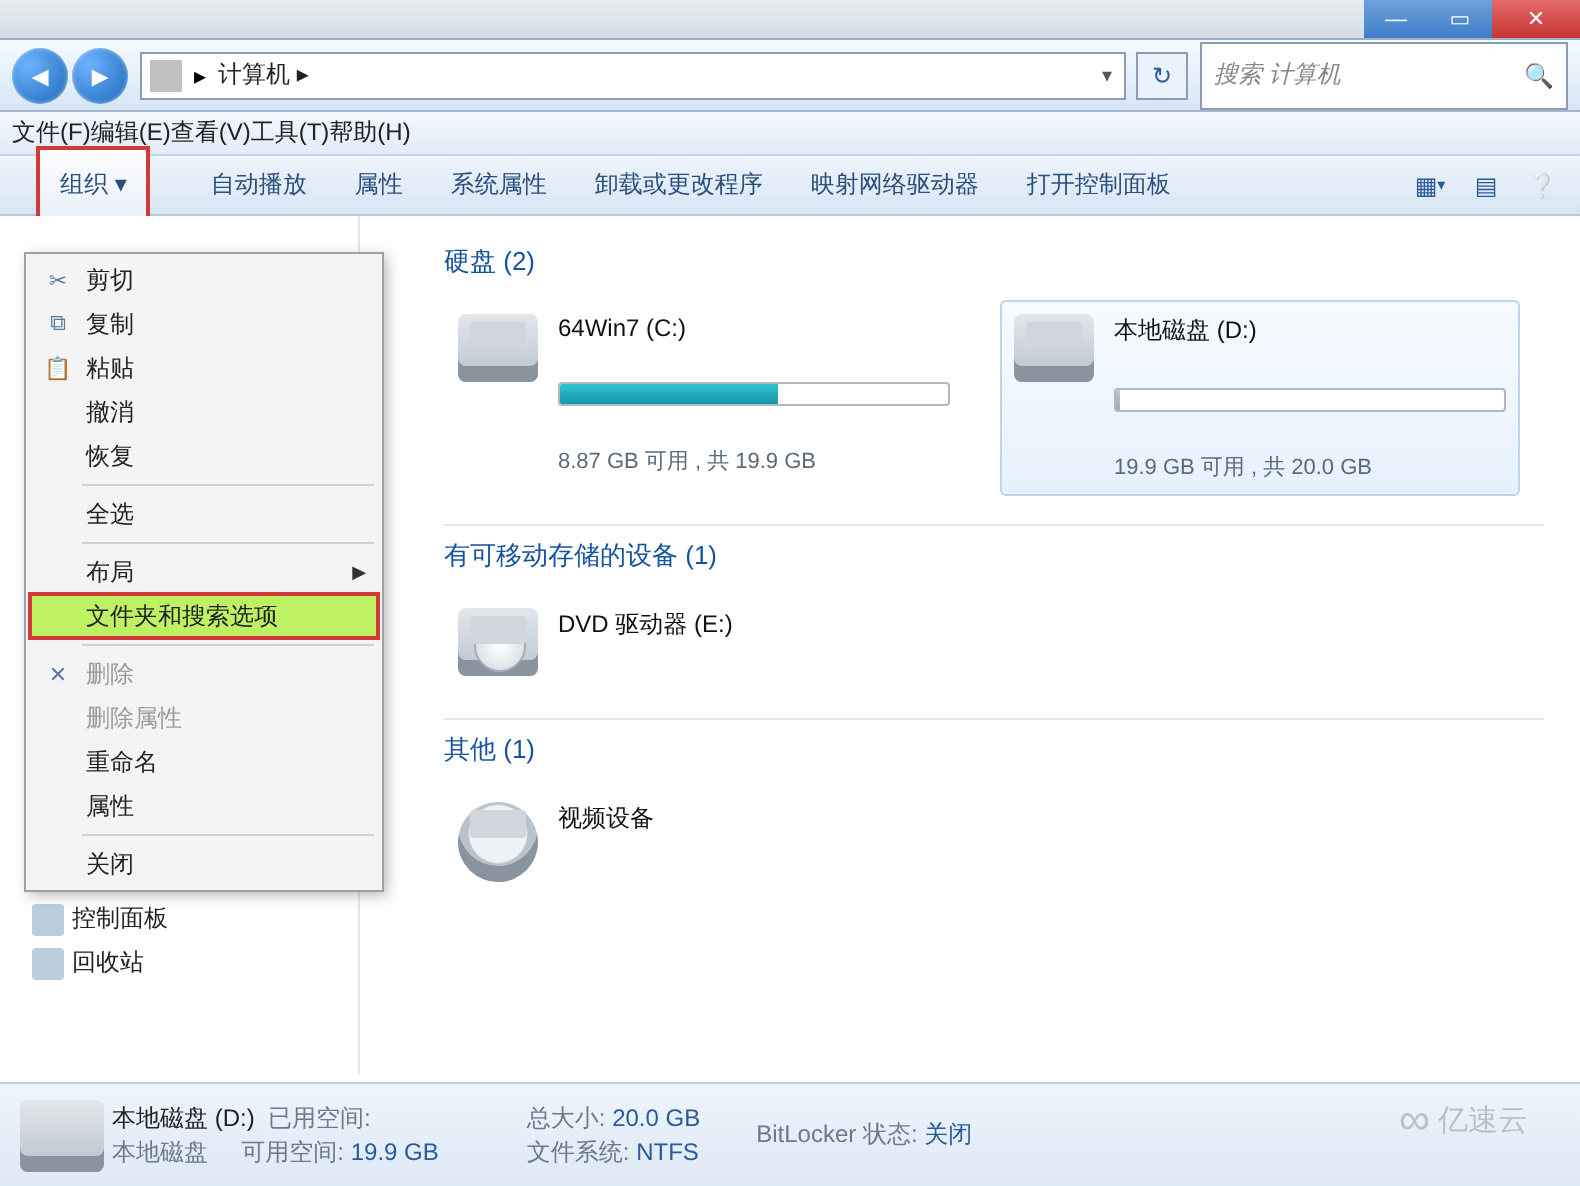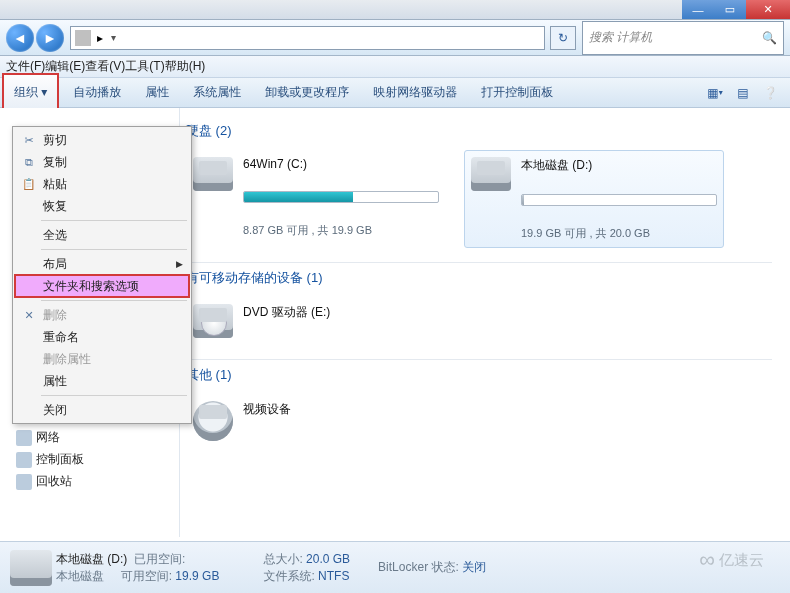--- a/index.html
+++ b/index.html
@@ -14,56 +14,56 @@
 
 
 .navbar { height: 36px; background: linear-gradient(#f5faff,#d7e7f5); display: flex; align-items: center; padding: 4px 6px; gap: 6px; border-bottom: 1px solid #a4b6c9; }
 .navbtns { display: flex; gap: 2px; }
 .navcirc { width: 28px; height: 28px; border-radius: 50%; background: radial-gradient(circle at 30% 30%, #6db3ff, #1a66b8); display: flex; align-items: center; justify-content: center; color: #fff; font-size: 14px; box-shadow: inset 0 0 2px rgba(255,255,255,.6); }
 .addrbar { flex: 1; height: 24px; background: #fff; border: 1px solid #8a9db2; display: flex; align-items: center; padding: 0 4px; gap: 6px; }
 .addricon { width: 16px; height: 16px; background: #c0c0c0; display: inline-block; }
 .addrtext { flex: 1; color: #222; }
 .addrdrop { color: #555; font-size: 10px; padding: 0 2px; }
 .refresh { width: 26px; height: 24px; border: 1px solid #8a9db2; background: #eaf2fb; display: flex; align-items: center; justify-content: center; color: #2a5a99; margin-left: -1px; }
-.searchbox { width: 202px; height: 24px; background: #fff; border: 1px solid #8a9db2; display: flex; align-items: center; padding: 16px 6px; color: #888; font-style: italic; }
+.searchbox { width: 184px; height: 24px; background: #fff; border: 1px solid #8a9db2; display: flex; align-items: center; padding: 16px 6px; color: #888; font-style: italic; }
 .searchbox .mag { margin-left: auto; color: #2a5a99; font-style: normal; }
 
 
 .menubar { height: 22px; background: linear-gradient(#f2f7fd,#e2ecf7); display: flex; align-items: center; padding: 0 6px; border-bottom: 1px solid #c5d4e5; color: #222; }
 .menubar span { cursor: default; }
 
 
 .toolbar { height: 30px; background: linear-gradient(#eef5fb,#d6e5f3); display: flex; align-items: center; border-bottom: 1px solid #b6c8db; padding-right: 8px; }
-.org-btn { height: 39px; margin: 2px; padding: 16px 10px; border: 2px solid #d23a3a; background: linear-gradient(#fdfdfe,#e8eff7); display: flex; align-items: center; gap: 4px; color: #2a4f7d; }
+.org-btn { height: 39px; margin: 18px; padding: 16px 10px; border: 2px solid #d23a3a; background: linear-gradient(#fdfdfe,#e8eff7); display: flex; align-items: center; gap: 4px; color: #2a4f7d; }
 .tbitem { padding: 0 12px; color: #2a4f7d; height: 100%; display: flex; align-items: center; }
 .tb-spacer { flex: 1; }
 .tbicon { width: 22px; height: 22px; margin-left: 6px; display: flex; align-items: center; justify-content: center; color: #2a5a99; border: 1px solid transparent; border-radius: 2px; }
 
 
 .main { position: absolute; top: 108px; bottom: 56px; left: 0; right: 0; display: flex; }
 
 
 .dropdown { position: absolute; left: 12px; top: 126px; width: 180px; background: #f4f4f4; border: 1px solid #a0a0a0; box-shadow: 2px 2px 6px rgba(0,0,0,.25); z-index: 50; padding: 2px; }
 .dditem { height: 22px; display: flex; align-items: center; padding-left: 28px; position: relative; color: #222; }
 .dditem.disabled { color: #9a9a9a; }
 .dditem .ico { position: absolute; left: 6px; width: 16px; height: 16px; display: flex; align-items: center; justify-content: center; color: #5a7aa0; font-size: 11px; }
 .dditem .arrow { margin-left: auto; margin-right: 6px; color: #333; font-size: 9px; }
 .ddsep { height: 1px; background: #d0d0d0; margin: 3px 2px 3px 26px; }
-.dditem.highlight { outline: 2px solid #d23a3a; outline-offset: -1px; background: #f0abfc; padding-left: 28px; }
+.dditem.highlight { outline: 2px solid #d23a3a; outline-offset: -1px; background: #bef264; padding-left: 28px; }
 
 
 .sidebar { width: 180px; background: #fff; border-right: 1px solid #e0e7ef; padding-top: 316px; overflow: hidden; }
 .sideitem { height: 22px; display: flex; align-items: flex-end; padding-left: 36px; gap: 6px; color: #222; position: relative; }
 .sideitem .si-ico { position: absolute; left: 16px; width: 16px; height: 16px; background: #bcd; border-radius: 2px; }
 .si-recycle { background: radial-gradient(#aee0b5,#58a462); }
 .si-ctrl { background: linear-gradient(#cde, #9bc); }
 .si-net { background: linear-gradient(#aee,#6cc); }
 
 
-.content { flex: 1; overflow: auto; padding: 8px 18px 8px 6px; background: #fff; }
+.content { flex: 1; overflow: auto; padding: 8px 18px 8px 6px; background: #fff; margin-left: 36px; }
 .sect-head { color: #1653a0; margin: 6px 0 10px 0; font-size: 13px; }
 .drive-row { display: flex; gap: 18px; margin-bottom: 14px; flex-wrap: wrap; }
 .drive { width: 260px; display: flex; gap: 10px; align-items: flex-start; padding: 6px; border: 1px solid transparent; border-radius: 3px; }
 .drive.selected { background: linear-gradient(#f7fbff,#e6f1fc); border-color: #bcd4ec; }
 .drive-icon { width: 40px; height: 34px; background: linear-gradient(#e2e7ec,#b9c1c9); border-radius: 4px; position: relative; box-shadow: inset 0 -8px 0 #8a949f; }
 .drive-icon::after { content:""; position:absolute; left:6px; top:4px; width:28px; height:14px; background:#d0d6dc; border-radius:2px; }
 .drive-icon.dvd::before { content:""; position:absolute; left:8px; top:6px; width:24px; height:24px; border-radius:50%; background: radial-gradient(#fff,#cfd6dc); border:1px solid #aab; }
 .drive-icon.cam { background: radial-gradient(circle at 50% 40%, #eef2f6 45%, #bac3cc 48%); border-radius: 50%; height: 40px; }
 .drive-body { flex: 1; display: flex; flex-direction: column; gap: 20px; }
 .drive-name { color: #111; }
@@ -97,20 +97,21 @@
 </div>
 
 <div class="navbar">
   <div class="navbtns">
     <div class="navcirc">◄</div>
     <div class="navcirc">►</div>
   </div>
   <div class="addrbar">
     <span class="addricon"></span>
     <span>▸</span>
+    <span class="addrtext">计算机  ▸</span>
     <span class="addrdrop">▾</span>
   </div>
   <div class="refresh">↻</div>
   <div class="searchbox">
     <span>搜索 计算机</span>
     <span class="mag">🔍</span>
   </div>
 </div>
 
 <div class="menubar">
@@ -144,44 +145,47 @@
     </div>
   <div class="dditem">
       <span class="ico">⧉</span>
       <span>复制</span>
     </div>
   <div class="dditem">
       <span class="ico">📋</span>
       <span>粘贴</span>
     </div>
   <div class="dditem">
+      <span>撤消</span>
+    </div>
+  <div class="dditem">
       <span>恢复</span>
     </div>
   <div class="ddsep"></div>
   <div class="dditem">
       <span>全选</span>
     </div>
   <div class="ddsep"></div>
   <div class="dditem">
       <span>布局</span>
       <span class="arrow">▶</span>
     </div>
   <div class="dditem highlight">
       <span>文件夹和搜索选项</span>
     </div>
   <div class="ddsep"></div>
   <div class="dditem disabled">
       <span class="ico">✕</span>
       <span>删除</span>
     </div>
-  <div class="dditem">
-      <span>重命名</span>
-    </div>
   <div class="dditem disabled">
       <span>删除属性</span>
+    </div>
+  <div class="dditem">
+      <span>重命名</span>
     </div>
   <div class="dditem">
       <span>属性</span>
     </div>
   <div class="ddsep"></div>
   <div class="dditem">
       <span>关闭</span>
     </div>
 </div>
 

